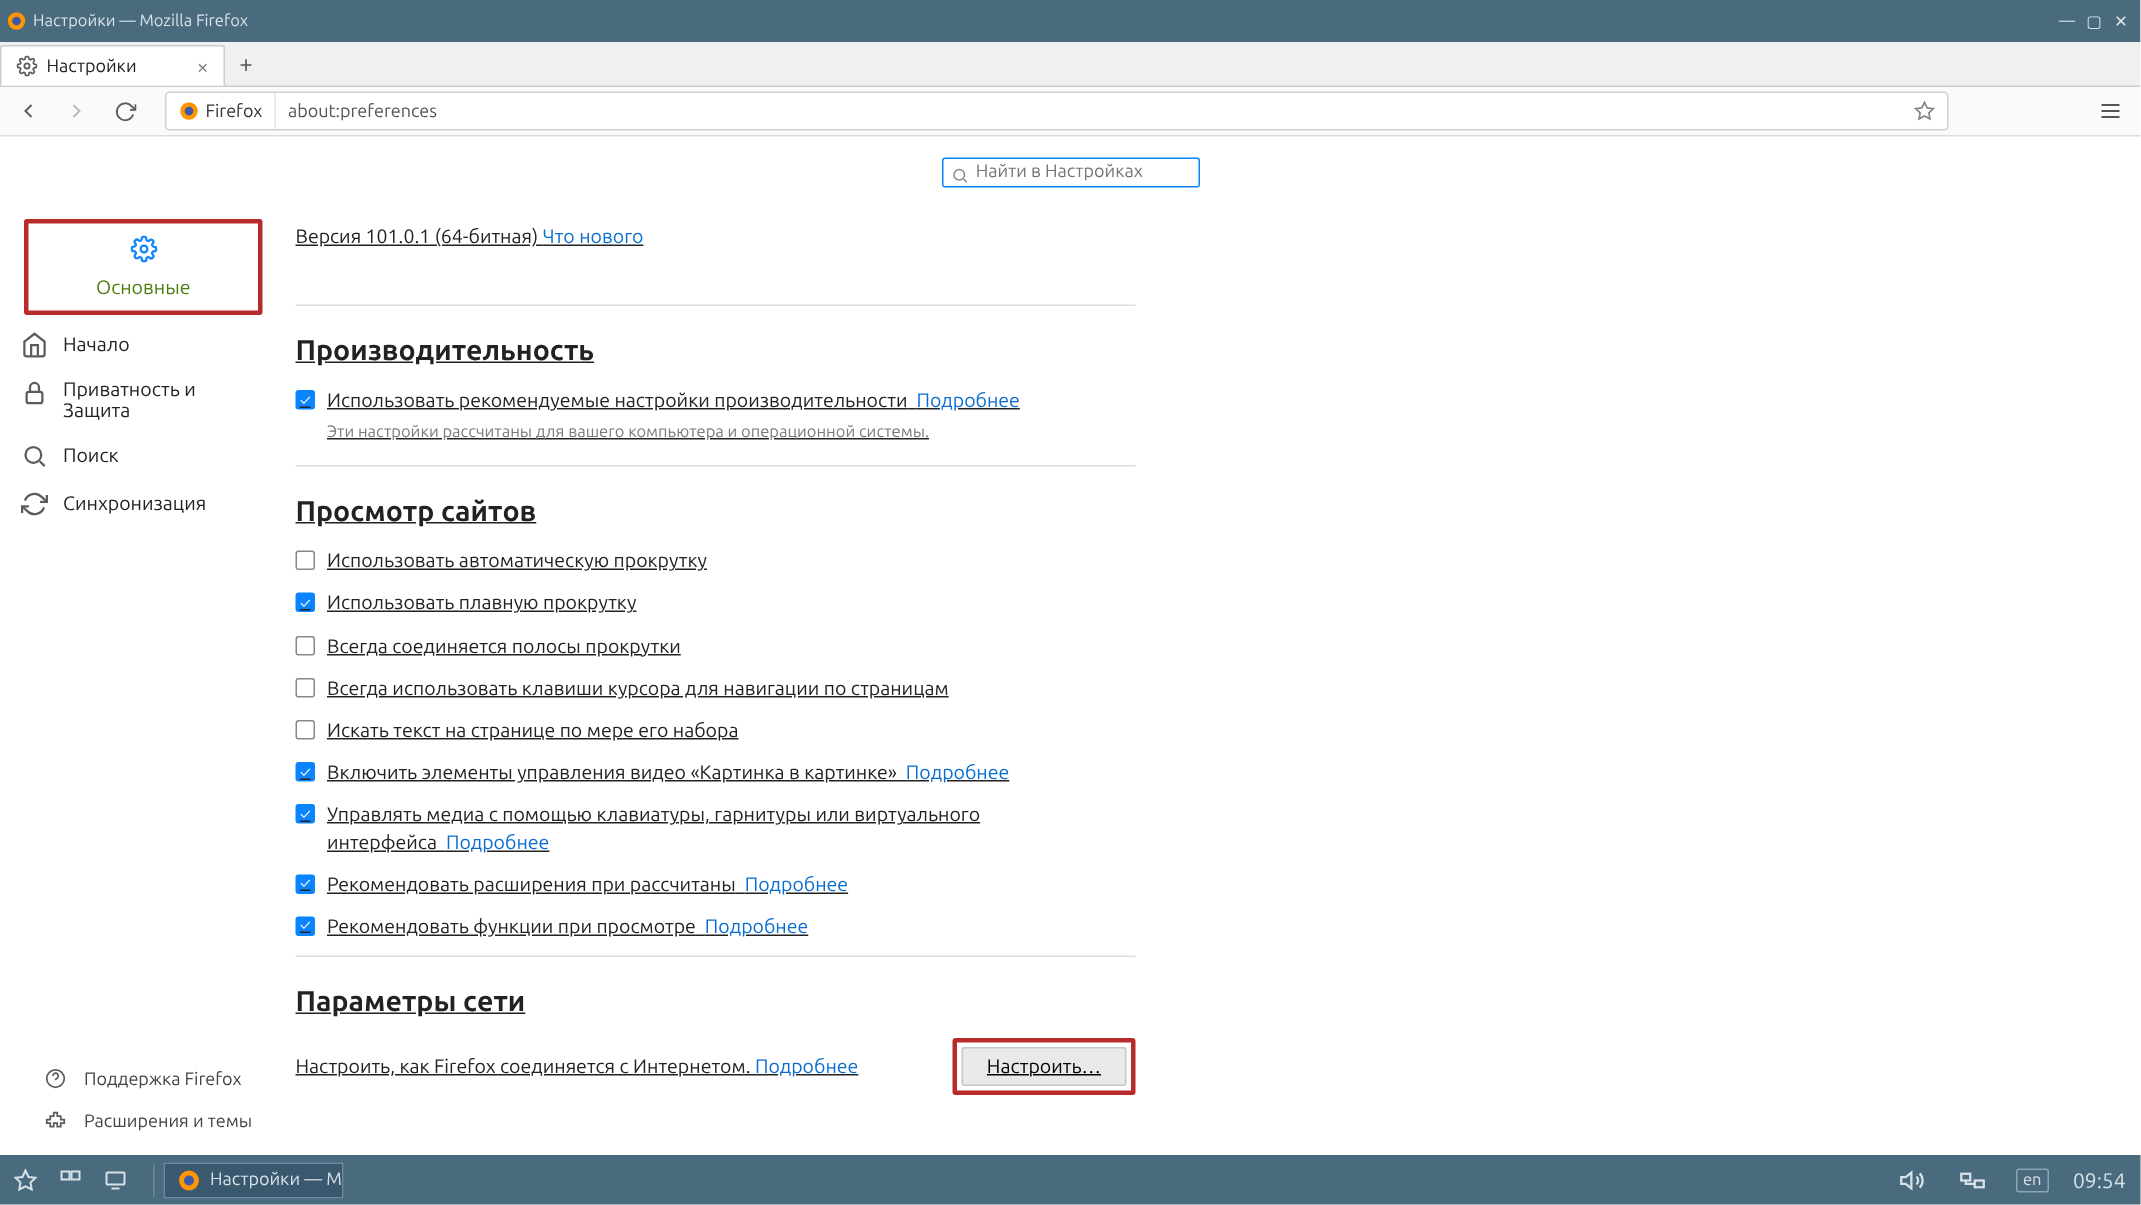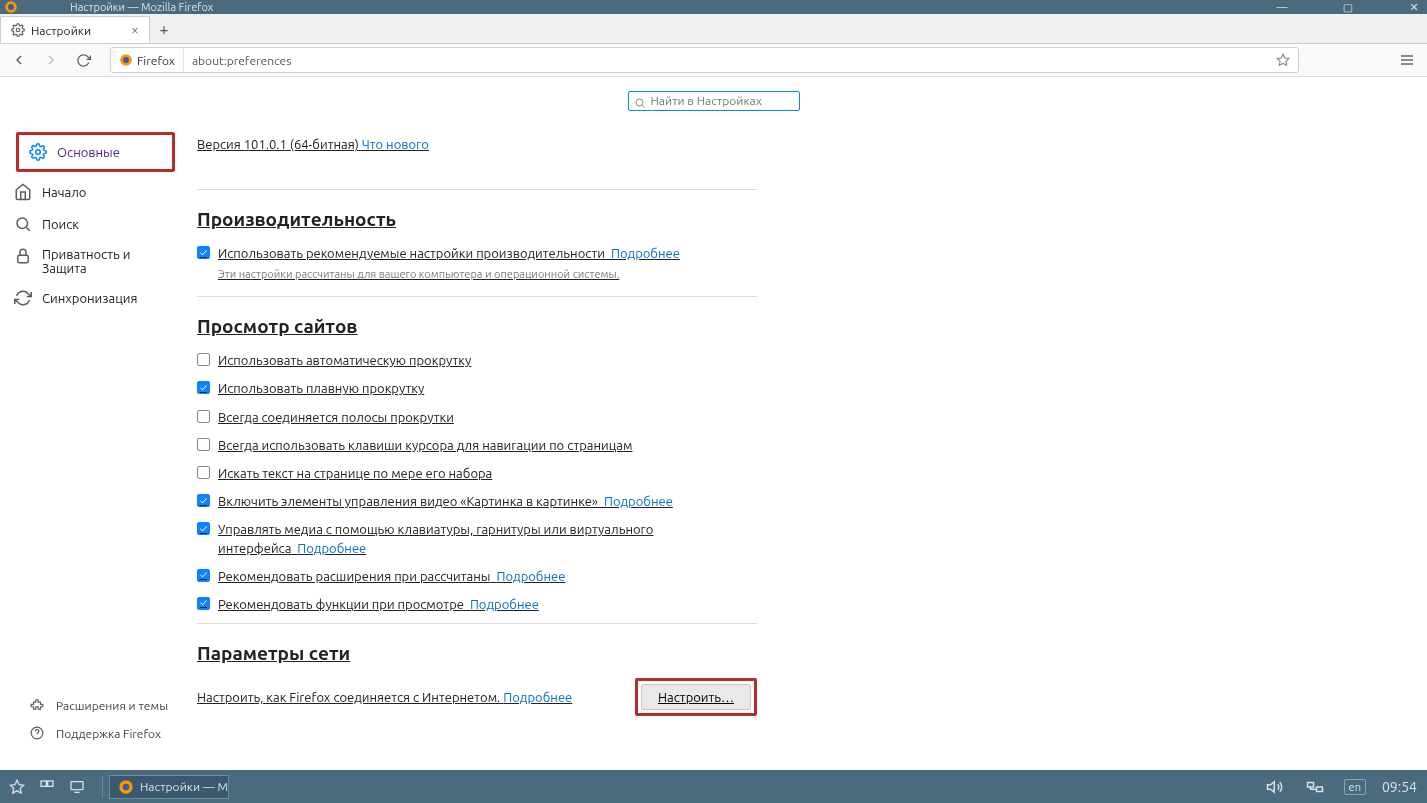--- a/index.html
+++ b/index.html
@@ -1,19 +1,19 @@
 <!DOCTYPE html>
 <html><head>
 <meta charset="utf-8">
 <style>
 * { margin: 0; padding: 0; box-sizing: border-box; font-family: "Segoe UI", Ubuntu, Cantarell, sans-serif; }
 html, body { width: 1427px; height: 803px; overflow: hidden; background: #fff; }
 
 
-.titlebar { height: 14px; background: #4a6a7e; color: #d8e2e8; display: flex; align-items: center; font-size: 11px; padding: 0 4px; gap: 48px; }
+.titlebar { height: 28px; background: #4a6a7e; color: #d8e2e8; display: flex; align-items: center; font-size: 11px; padding: 0 4px; }
 .titlebar .ff-logo { width: 14px; height: 14px; margin-right: 4px; display:inline-flex; align-items:center; justify-content:center; }
 .titlebar .title-text { flex: 1; }
 .titlebar .win-ctl { width: 18px; text-align: center; color: #d8e2e8; font-size: 11px; cursor: pointer; }
 
 
 .tabstrip { height: 30px; background: #f0f0f0; border-bottom: 1px solid #ccc; display: flex; align-items: stretch; }
 .tab { display: flex; align-items: center; background: #fff; border: 1px solid #ccc; border-bottom: none; margin-top: 2px; padding: 0 10px; font-size: 12px; min-width: 150px; border-radius: 2px 2px 0 0; }
 .tab .tab-icon { width: 14px; height: 14px; margin-right: 6px; color: #5c5c5c; }
 .tab .tab-title { flex: 1; color: #222; }
 .tab .tab-close { color: #777; font-size: 14px; margin-left: 8px; cursor:pointer; }
@@ -34,21 +34,21 @@
 
 
 .settings-search-wrap { position: absolute; left: 50%; transform: translateX(-50%); top: 13px; }
 .settings-search { width: 172px; height: 20px; border: 1px solid #0a84ff; border-radius: 2px; padding: 0 6px 0 22px; font-size: 12px; outline: none; }
 .settings-search-wrap .sicon { position:absolute; left:6px; top:7px; color:#888; }
 
 
 .sidebar { width: 185px; padding-top: 55px; display:flex; flex-direction:column; font-size: 13px; color:#222; }
 .side-item { display:flex; align-items:center; gap:10px; padding: 7px 14px; cursor:pointer; }
 .side-item .sicon-slot { width:18px; height:18px; display:flex; align-items:center; justify-content:center; color:#5c5c5c; }
-.side-item.active { color:#4c1d95; }
+.side-item.active { color:#4d7c0f;flex-direction:column; }
 .side-item.active .sicon-slot { color:#0a84ff; }
 .side-highlight { border: 3px solid #b92b2b; border-radius:2px; padding:0; margin: 0 10px 4px 16px; }
 .side-highlight .side-item { padding: 8px 10px; }
 .sidebar-bottom { margin-top:auto; padding-bottom: 18px; }
 .sidebar-bottom .side-item { font-size: 12px; color:#444; padding: 5px 14px 5px 28px; gap:10px; }
 
 
 .main { flex: 1; padding: 60px 0 20px 12px; overflow: hidden; color: #222; text-decoration: underline; }
 .main-inner { width: 560px; }
 .version-row { font-size: 13px; margin-bottom: 38px; }
@@ -177,68 +177,68 @@
     </div>
     <div class="side-item">
       <span class="sicon-slot">
         <svg width="18" height="18" viewBox="0 0 24 24" fill="none" stroke="currentColor" stroke-width="2">
             <path d="M3 9l9-7 9 7v11a2 2 0 0 1-2 2H5a2 2 0 0 1-2-2z"></path>
             <polyline points="9 22 9 12 15 12 15 22"></polyline>
           </svg>
       </span>
       <span>Начало</span>
     </div>
+    <div class="side-item" style="align-items:flex-start">
+      <span class="sicon-slot">
+        <svg width="18" height="18" viewBox="0 0 24 24" fill="none" stroke="currentColor" stroke-width="2">
+            <rect x="5" y="11" width="14" height="10" rx="2"></rect>
+            <path d="M8 11V7a4 4 0 0 1 8 0v4"></path>
+          </svg>
+      </span>
+      <span style="max-width:110px">Приватность и Защита</span>
+    </div>
     <div class="side-item">
       <span class="sicon-slot">
         <svg width="18" height="18" viewBox="0 0 24 24" fill="none" stroke="currentColor" stroke-width="2">
             <circle cx="11" cy="11" r="7"></circle>
             <line x1="21" y1="21" x2="16.65" y2="16.65"></line>
           </svg>
       </span>
       <span>Поиск</span>
-    </div>
-    <div class="side-item" style="align-items:flex-start">
-      <span class="sicon-slot">
-        <svg width="18" height="18" viewBox="0 0 24 24" fill="none" stroke="currentColor" stroke-width="2">
-            <rect x="5" y="11" width="14" height="10" rx="2"></rect>
-            <path d="M8 11V7a4 4 0 0 1 8 0v4"></path>
-          </svg>
-      </span>
-      <span style="max-width:110px">Приватность и Защита</span>
     </div>
     <div class="side-item">
       <span class="sicon-slot">
         <svg width="18" height="18" viewBox="0 0 24 24" fill="none" stroke="currentColor" stroke-width="2">
             <polyline points="23 4 23 10 17 10"></polyline>
             <polyline points="1 20 1 14 7 14"></polyline>
             <path d="M3.51 9a9 9 0 0 1 14.85-3.36L23 10M1 14l4.64 4.36A9 9 0 0 0 20.49 15"></path>
           </svg>
       </span>
       <span>Синхронизация</span>
     </div>
 
     <div class="sidebar-bottom">
-      <div class="side-item">
-        <span class="sicon-slot">
-          <svg width="14" height="14" viewBox="0 0 24 24" fill="none" stroke="currentColor" stroke-width="2">
-              <path d="M14 3h-4v4H6v4H2v4h4v4h4v-4h4v4h4v-4h4v-4h-4V7h-4z"></path>
-            </svg>
-        </span>
-        <span>Расширения и темы</span>
-      </div>
       <div class="side-item">
         <span class="sicon-slot">
           <svg width="14" height="14" viewBox="0 0 24 24" fill="none" stroke="currentColor" stroke-width="2">
               <circle cx="12" cy="12" r="10"></circle>
               <path d="M9.1 9a3 3 0 1 1 5.8 1c0 2-3 2-3 4"></path>
               <line x1="12" y1="17" x2="12" y2="17.01"></line>
             </svg>
         </span>
         <span>Поддержка Firefox</span>
       </div>
+      <div class="side-item">
+        <span class="sicon-slot">
+          <svg width="14" height="14" viewBox="0 0 24 24" fill="none" stroke="currentColor" stroke-width="2">
+              <path d="M14 3h-4v4H6v4H2v4h4v4h4v-4h4v4h4v-4h4v-4h-4V7h-4z"></path>
+            </svg>
+        </span>
+        <span>Расширения и темы</span>
+      </div>
     </div>
   </div>
 
   <div class="main">
     <div class="main-inner">
       <div class="version-row">
         <span>Версия 101.0.1 (64-битная) </span><span class="link">Что нового</span>
       </div>
 
       <hr class="sep">

